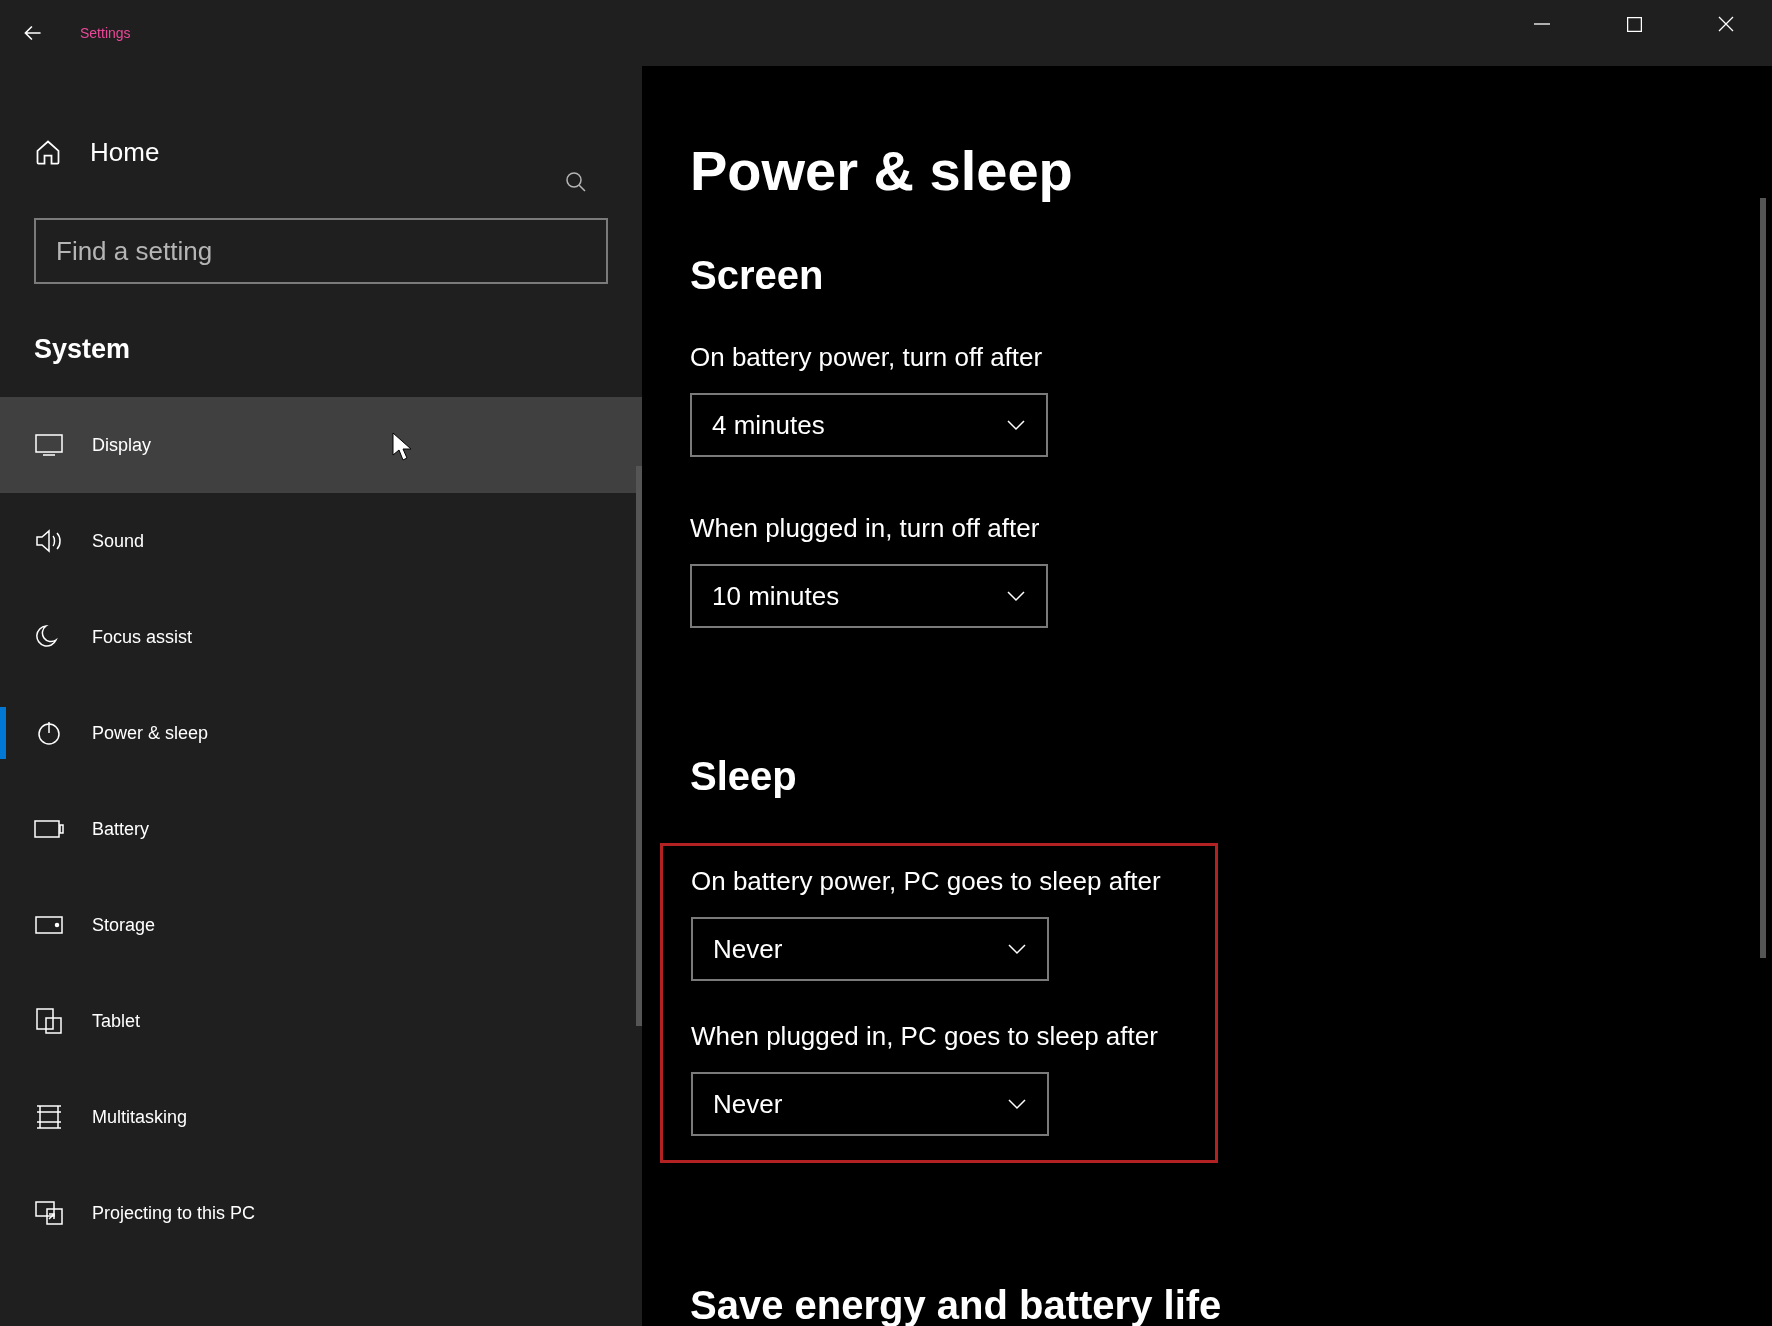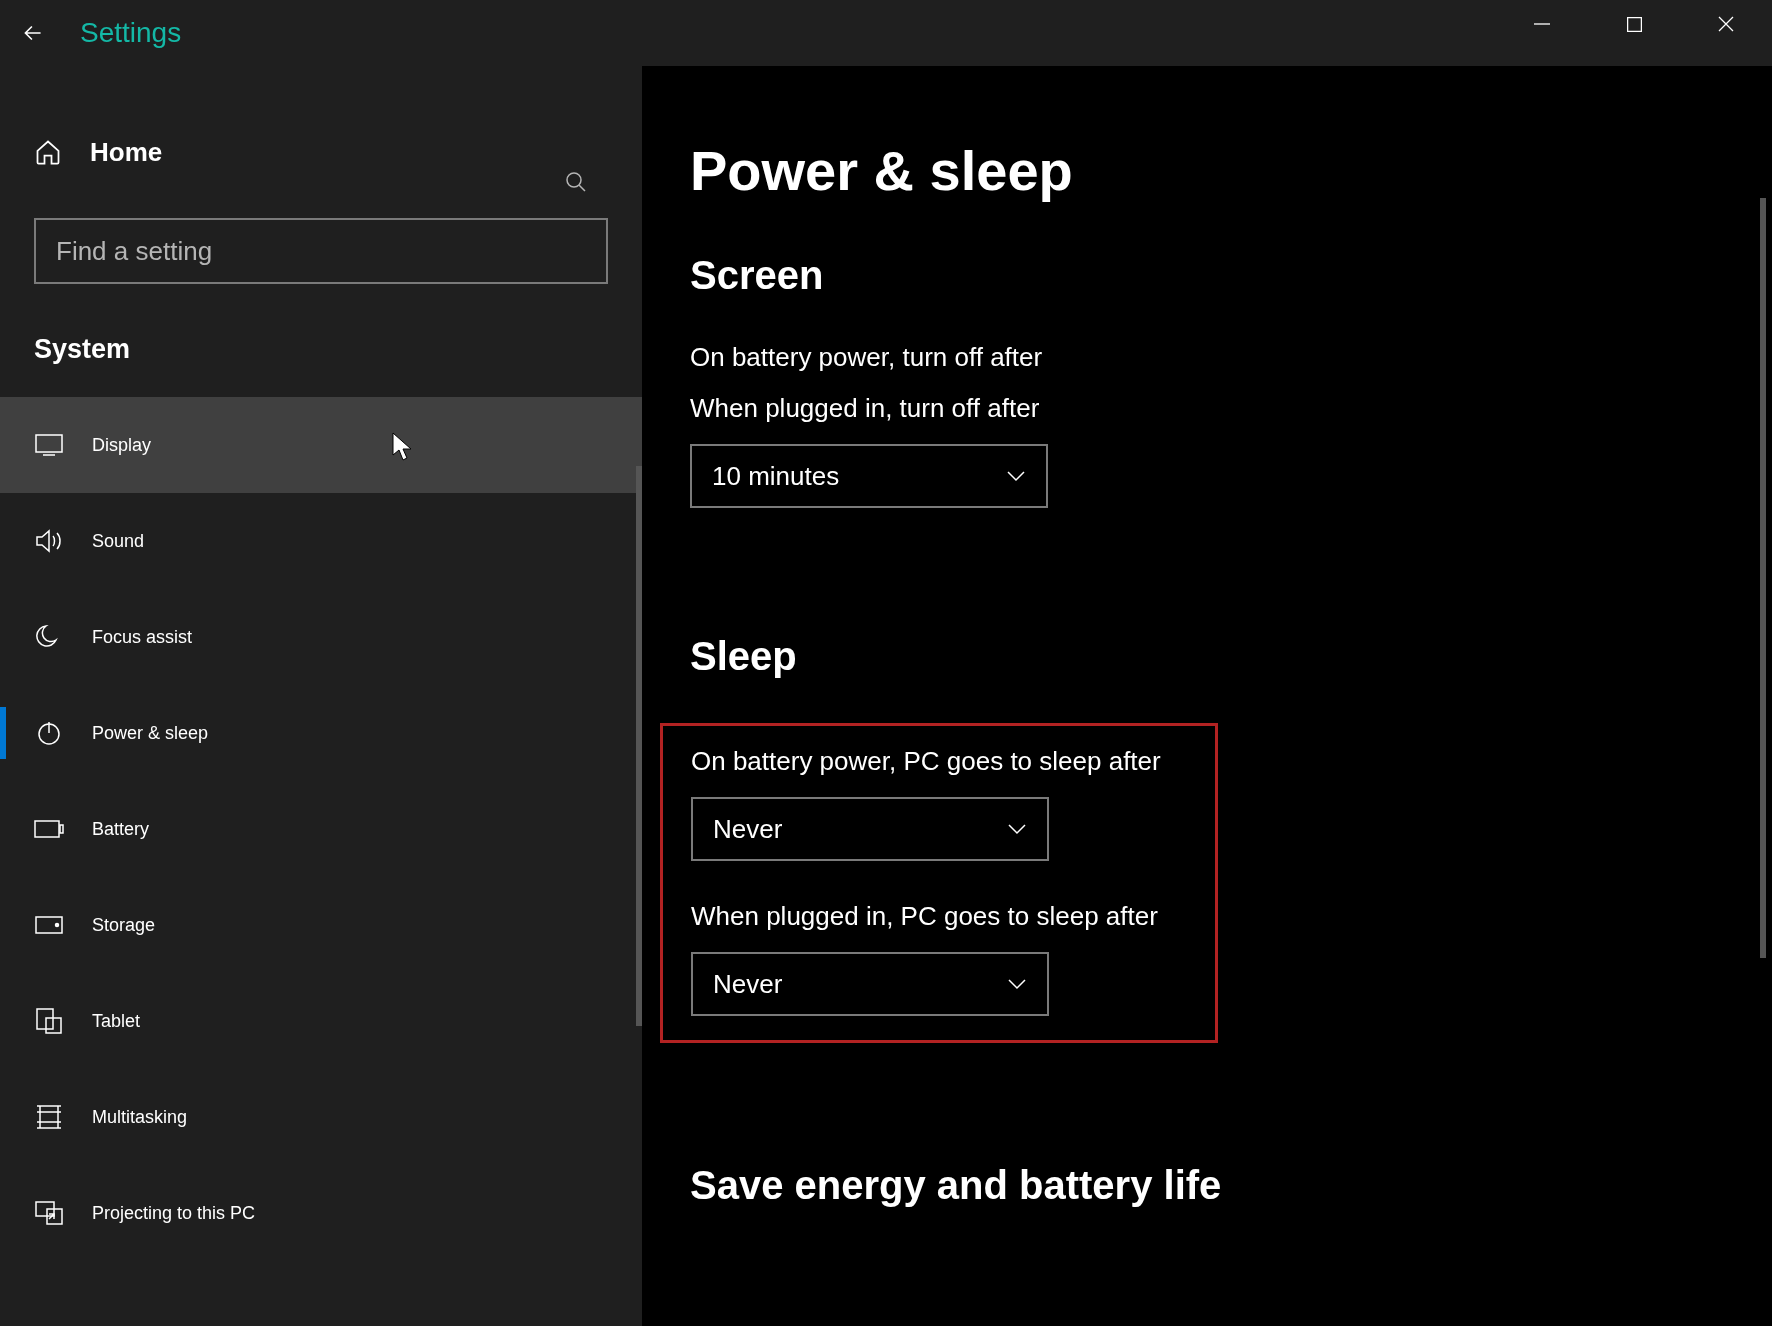--- a/index.html
+++ b/index.html
@@ -21,23 +21,23 @@
   }
   .back-btn {
     width: 66px;
     height: 66px;
     display: flex;
     align-items: center;
     justify-content: center;
     cursor: pointer;
   }
   .app-title {
-    font-size: 28px;
+    font-size: 14px;
     font-weight: 400;
-    color: #14b8a6;
+    color: #ec4899;
     margin-left: 14px;
   }
   .win-controls {
     position: absolute;
     right: 0;
     top: 0;
     display: flex;
     height: 48px;
   }
   .win-btn {
@@ -60,21 +60,21 @@
     overflow: hidden;
   }
   .home-row {
     display: flex;
     align-items: center;
     padding: 0 34px;
     height: 68px;
     cursor: pointer;
   }
   .home-row .icon { margin-right: 28px; }
-  .home-row .label { font-size: 26px; font-weight: 700; }
+  .home-row .label { font-size: 26px; font-weight: 400; }
   .search-wrap {
     margin: 32px 34px 0 34px;
   }
   .search {
     width: 100%;
     height: 66px;
     background: #1f1f1f;
     border: 2px solid #7a7a7a;
     color: #d946ef;
     font-size: 26px;
@@ -331,20 +331,26 @@
     </ul>
     <div class="sidebar-scrollbar"></div>
   </div>
 
   <div class="main">
     <h1 class="page-title">Power &amp; sleep</h1>
 
     <h2 class="section-title">Screen</h2>
 
     <div class="field-label">On battery power, turn off after</div>
+    <div class="combo">
+      <span class="value">4 minutes</span>
+      <svg width="20" height="12" viewBox="0 0 20 12" fill="none" stroke="#fff" stroke-width="1.5">
+          <path d="M2 2l8 8 8-8"></path>
+        </svg>
+    </div>
 
     <div class="field-label">When plugged in, turn off after</div>
     <div class="combo">
       <span class="value">10 minutes</span>
       <svg width="20" height="12" viewBox="0 0 20 12" fill="none" stroke="#fff" stroke-width="1.5">
           <path d="M2 2l8 8 8-8"></path>
         </svg>
     </div>
 
     <div class="section-gap"></div>

